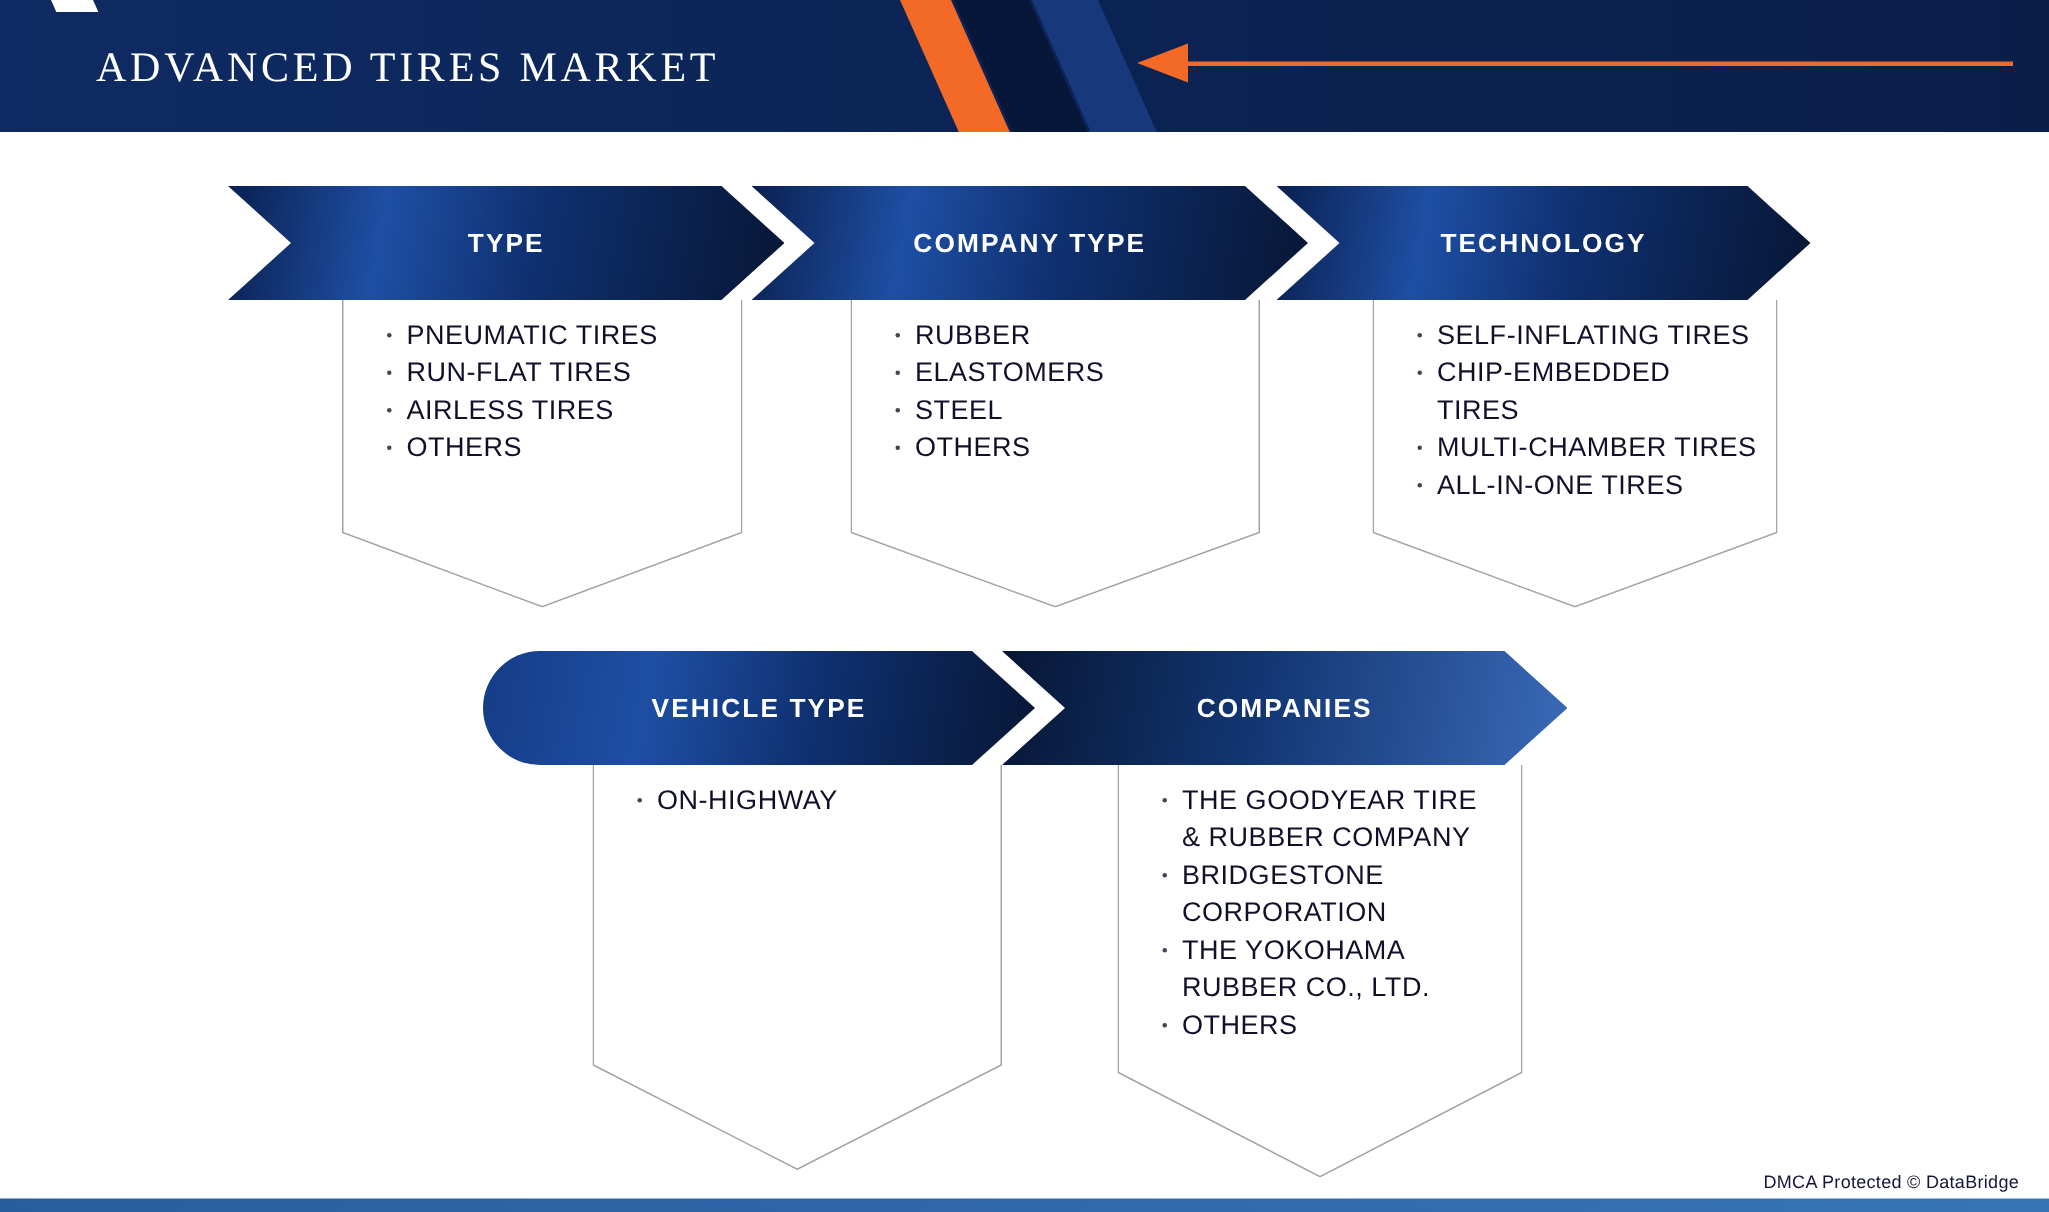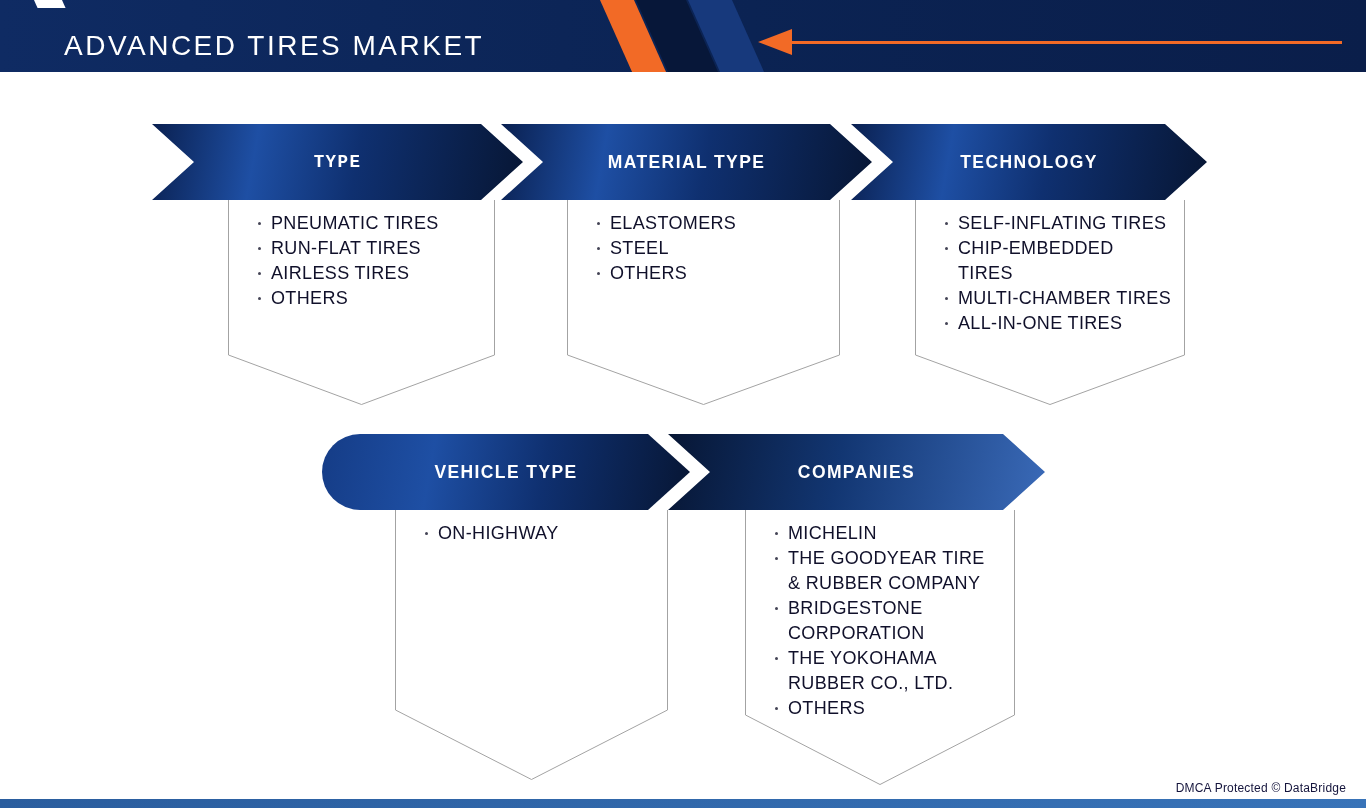--- a/index.html
+++ b/index.html
@@ -11,23 +11,24 @@
     width: 1366px;
     height: 808px;
     background: #ffffff;
     overflow: hidden;
   }
 
   
   .topbar {
     position: absolute;
     left: 0; top: 0;
-    width: 1366px; height: 72px;
+    width: 1366px; height: 88px;
     background: linear-gradient(90deg, #0f2b63 0%, #0b2353 55%, #0a1e4a 100%);
     overflow: hidden;
+    font-family: Liberation Serif, serif;
   }
   .page-title {
     position: absolute;
     left: 64px; top: 0; height: 92px;
     display: flex; align-items: center;
     color: #ffffff;
     font-size: 28px;
     font-weight: 500;
     letter-spacing: 2.5px;
     white-space: nowrap;
@@ -75,21 +76,21 @@
     color: #ffffff;
     font-size: 17.5px;
     font-weight: bold;
     letter-spacing: 1.4px;
     white-space: nowrap;
   }
   .arrow-shape {
     background: linear-gradient(100deg, #0a2050 0%, #1e4fa4 28%, #0f3070 55%, #071634 100%);
     clip-path: polygon(0 0, calc(100% - 42px) 0, 100% 50%, calc(100% - 42px) 100%, 0 100%, 42px 50%);
   }
-  .banner-type          { left: 152px; top: 124px; width: 371px; font-family: Liberation Mono, monospace; }
+  .banner-type          { left: 152px; top: 124px; width: 371px; }
   .banner-material-type { left: 501px; top: 124px; width: 371px; }
   .banner-technology    { left: 851px; top: 124px; width: 356px; }
   .banner-vehicle-type  {
     left: 322px; top: 434px; width: 368px;
     background: linear-gradient(100deg, #153c86 0%, #1e4fa4 30%, #0f3070 60%, #071634 100%);
     clip-path: polygon(0 0, calc(100% - 42px) 0, 100% 50%, calc(100% - 42px) 100%, 0 100%);
     border-radius: 38px 0 0 38px;
   }
   .banner-companies {
     left: 668px; top: 434px; width: 377px;
@@ -154,21 +155,21 @@
     <div class="deco-band band-dark"></div>
     <div class="deco-band band-mid"></div>
     <div class="pointer-head"></div>
     <div class="pointer-line"></div>
   </header>
 
   <div class="banner arrow-shape banner-type">
     <span class="banner-label">TYPE</span>
   </div>
   <div class="banner arrow-shape banner-material-type">
-    <span class="banner-label">MATERIAL TYPE</span>
+    <span class="banner-label">COMPANY TYPE</span>
   </div>
   <div class="banner arrow-shape banner-technology">
     <span class="banner-label">TECHNOLOGY</span>
   </div>
 
   <div class="panel panel-type">
     <svg width="267" height="205" viewBox="0 0 267 205">
       <path d="M0.5,0 L0.5,155 L133.5,204.5 L266.5,155 L266.5,0" fill="#ffffff" stroke="#a3a3a3" stroke-width="1"></path>
     </svg>
     <ul>
@@ -190,20 +191,24 @@
         </li>
       </ul>
   </div>
   <div class="panel panel-material-type">
     <svg width="273" height="205" viewBox="0 0 273 205">
       <path d="M0.5,0 L0.5,155 L136.5,204.5 L272.5,155 L272.5,0" fill="#ffffff" stroke="#a3a3a3" stroke-width="1"></path>
     </svg>
     <ul>
         <li>
           <span class="dot"></span>
+          <span>RUBBER</span>
+        </li>
+        <li>
+          <span class="dot"></span>
           <span>ELASTOMERS</span>
         </li>
         <li>
           <span class="dot"></span>
           <span>STEEL</span>
         </li>
         <li>
           <span class="dot"></span>
           <span>OTHERS</span>
         </li>
@@ -251,24 +256,20 @@
         </li>
       </ul>
   </div>
   <div class="panel panel-companies">
     <svg width="270" height="275" viewBox="0 0 270 275">
       <path d="M0.5,0 L0.5,205 L135,274.5 L269.5,205 L269.5,0" fill="#ffffff" stroke="#a3a3a3" stroke-width="1"></path>
     </svg>
     <ul>
         <li>
           <span class="dot"></span>
-          <span>MICHELIN</span>
-        </li>
-        <li>
-          <span class="dot"></span>
           <span>THE GOODYEAR TIRE &amp; RUBBER COMPANY</span>
         </li>
         <li>
           <span class="dot"></span>
           <span>BRIDGESTONE CORPORATION</span>
         </li>
         <li>
           <span class="dot"></span>
           <span>THE YOKOHAMA RUBBER CO., LTD.</span>
         </li>

